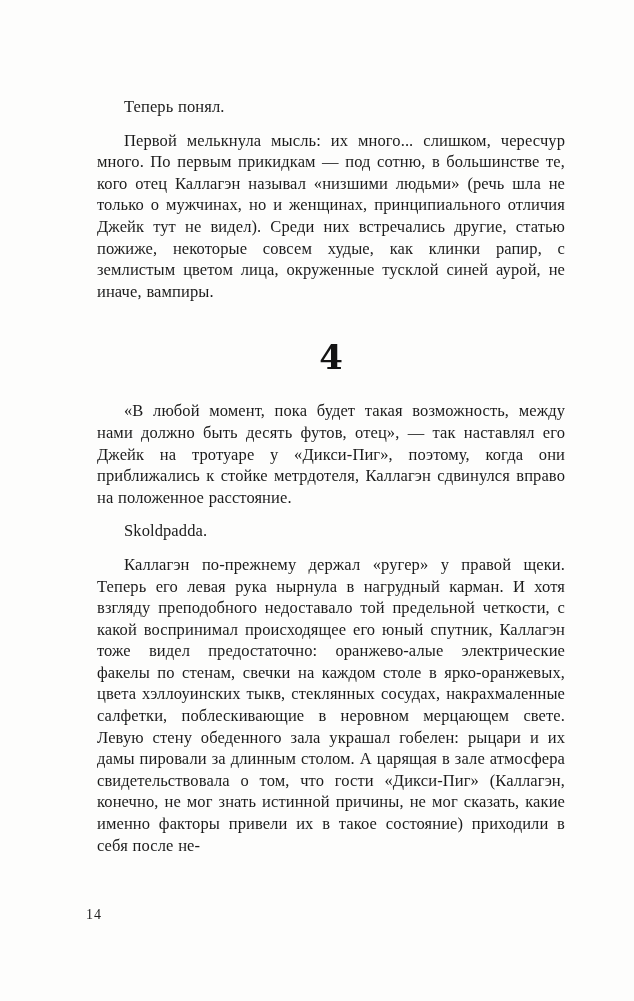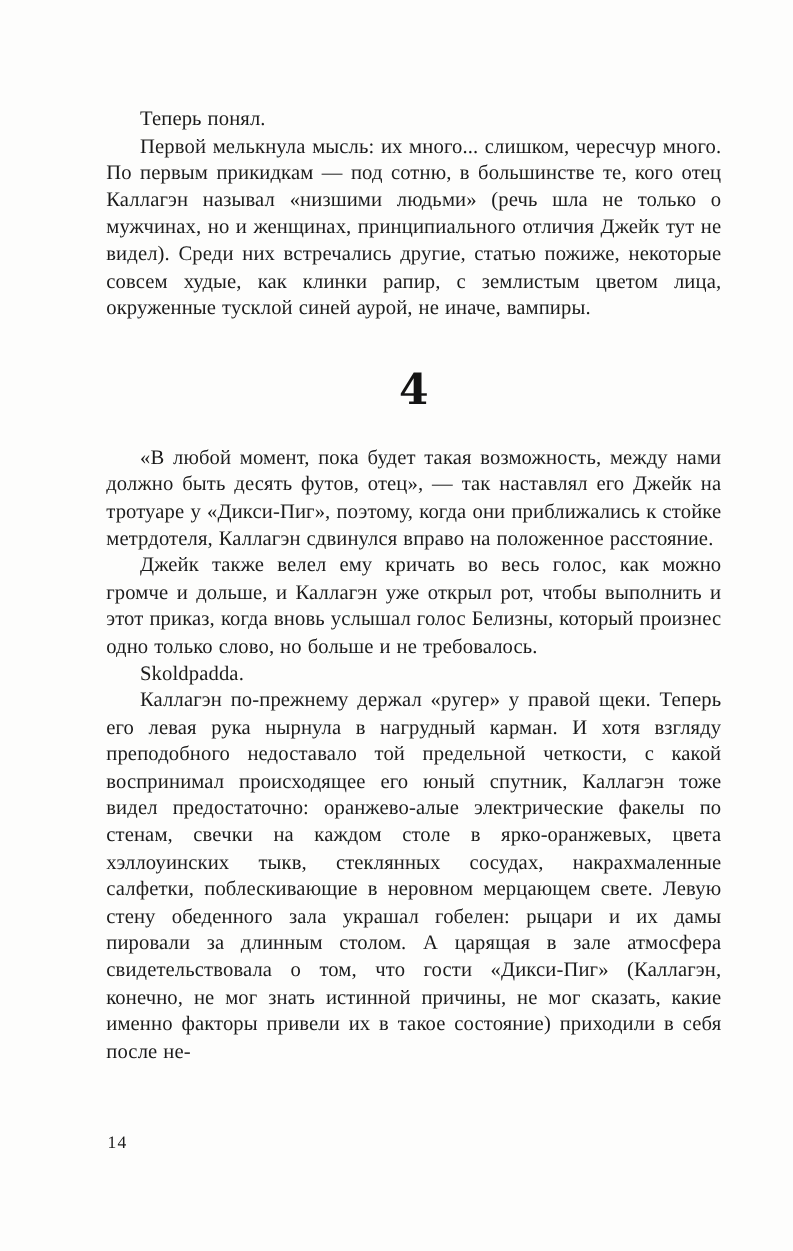--- a/index.html
+++ b/index.html
@@ -17,21 +17,21 @@
       color: #1b1b1b;
       overflow: hidden;
     }
     .text-block {
       position: absolute;
       top: 84px;
       left: 85px;
       width: 492px;
     }
     .para {
-      margin: 0;
+      margin: 12px;
       font-size: 16.5px;
       line-height: 21.6px;
       text-align: justify;
       text-indent: 27px;
       letter-spacing: 0.1px;
       word-spacing: 0.5px;
       hyphens: auto;
       -webkit-hyphens: auto;
     }
     .para.italic {
@@ -60,20 +60,19 @@
 
 <div class="page">
   <div class="text-block">
 
     <p class="para">Теперь понял.</p>
     <p class="para">Первой мелькнула мысль: их много... слишком, чересчур много. По первым прикидкам — под сотню, в большинстве те, кого отец Каллагэн называл «низшими людьми» (речь шла не только о мужчинах, но и женщинах, принципиального отличия Джейк тут не видел). Среди них встречались другие, статью пожиже, некоторые совсем худые, как клинки рапир, с землистым цветом лица, окруженные тусклой синей аурой, не иначе, вампиры.</p>
 
     <div class="chapter-number">4</div>
 
     <p class="para">«В любой момент, пока будет такая возможность, между нами должно быть десять футов, отец», — так наставлял его Джейк на тротуаре у «Дикси-Пиг», поэтому, когда они приближались к стойке метрдотеля, Каллагэн сдвинулся вправо на положенное расстояние.</p>
-    <p class="para">Джейк также велел ему кричать во весь голос, как можно громче и дольше, и Каллагэн уже открыл рот, чтобы выполнить и этот приказ, когда вновь услышал голос Белизны, который произнес одно только слово, но больше и не требовалось.</p>
     <p class="para italic">Skoldpadda.</p>
     <p class="para">Каллагэн по-прежнему держал «ругер» у правой щеки. Теперь его левая рука нырнула в нагрудный карман. И хотя взгляду преподобного недоставало той предельной четкости, с какой воспринимал происходящее его юный спутник, Каллагэн тоже видел предостаточно: оранжево-алые электрические факелы по стенам, свечки на каждом столе в ярко-оранжевых, цвета хэллоуинских тыкв, стеклянных сосудах, накрахмаленные салфетки, поблескивающие в неровном мерцающем свете. Левую стену обеденного зала украшал гобелен: рыцари и их дамы пировали за длинным столом. А царящая в зале атмосфера свидетельствовала о том, что гости «Дикси-Пиг» (Каллагэн, конечно, не мог знать истинной причины, не мог сказать, какие именно факторы привели их в такое состояние) приходили в себя после не-</p>
 
   </div>
 
   <div class="page-number">14</div>
 </div>
 
 </body></html>

